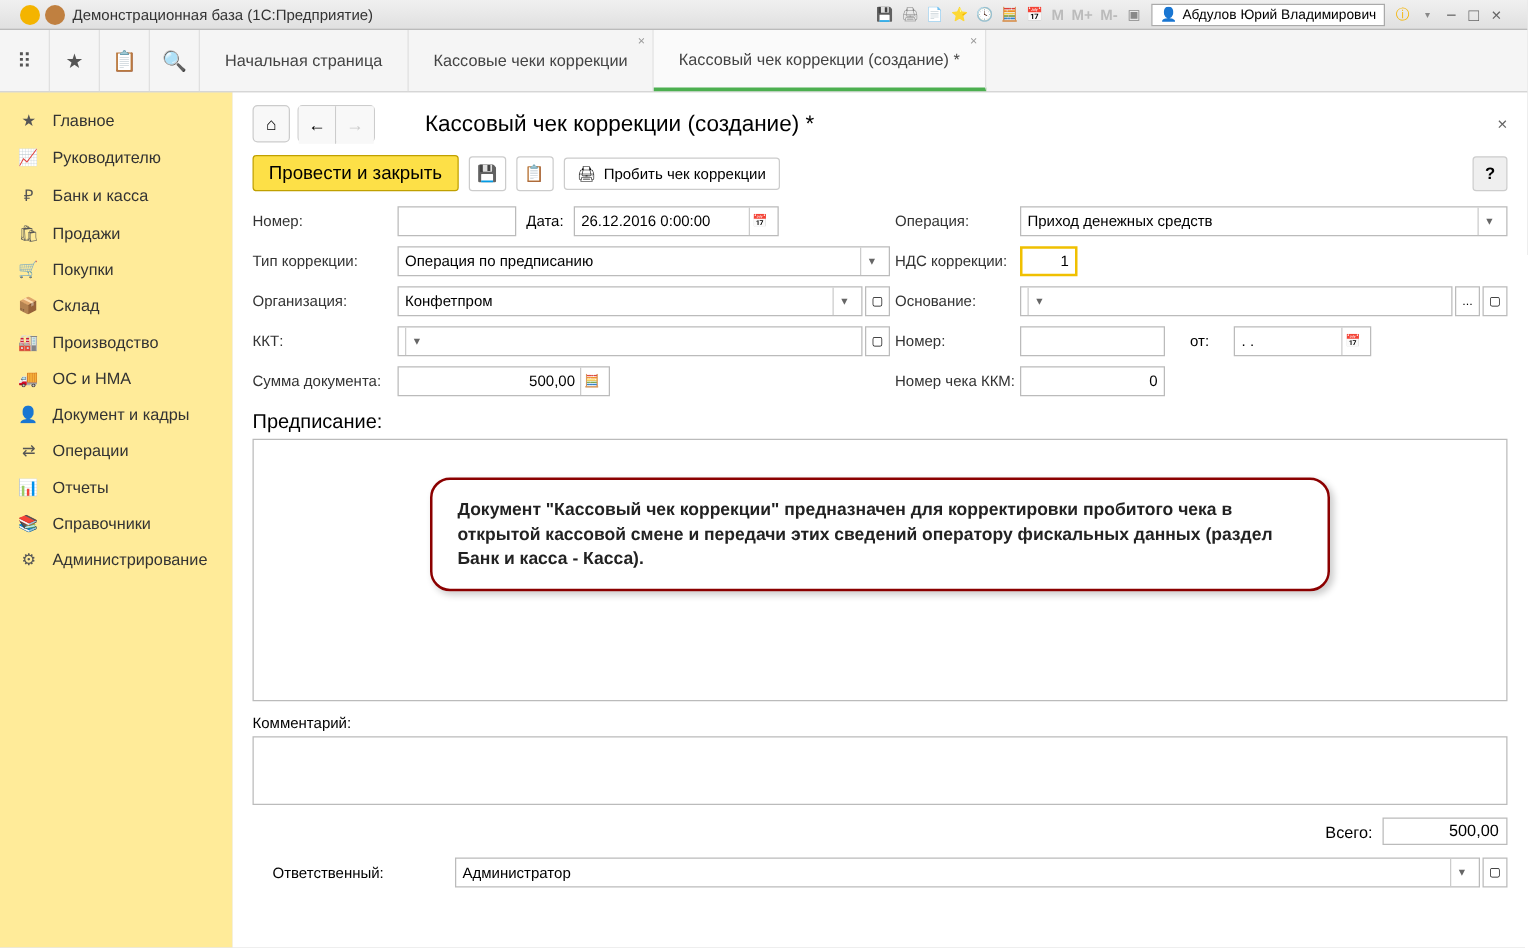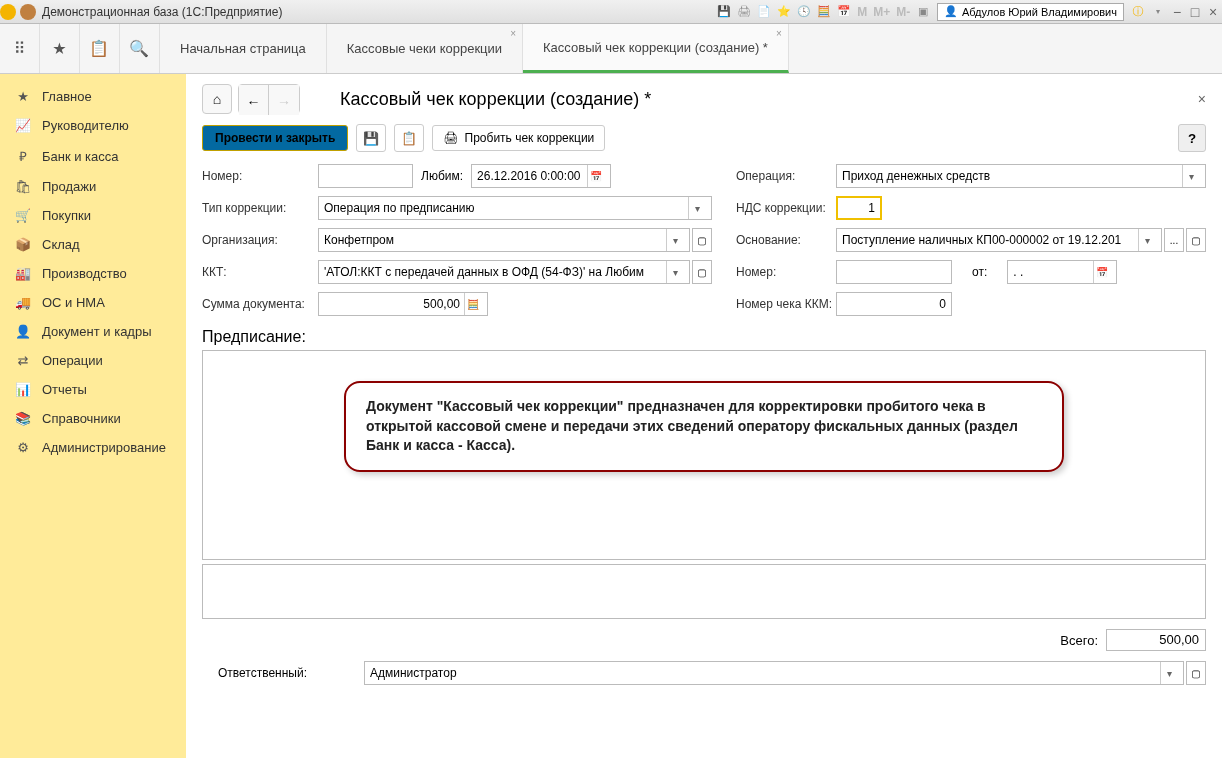--- a/index.html
+++ b/index.html
@@ -1,19 +1,19 @@
 <!DOCTYPE html>
 <html><head>
 <meta charset="utf-8">
 <style>
 * { box-sizing: border-box; margin: 0; padding: 0; font-family: Arial, sans-serif; }
 body { background: #d4d4d4; width: 1222px; height: 758px; overflow: hidden; font-size: 12px; }
 
 
-.titlebar { height: 24px; background: linear-gradient(#f0f0f0,#e0e0e0); display: flex; align-items: center; padding: 0 0; border-bottom: 1px solid #bbb; }
+.titlebar { height: 24px; background: linear-gradient(#f0f0f0,#e0e0e0); display: flex; align-items: center; padding: 0 16px; border-bottom: 1px solid #bbb; }
 .titlebar .logo { width: 16px; height: 16px; border-radius: 50%; background: #f4b400; display:inline-block; margin-right:4px; }
 .titlebar .arrow-circ { width:16px;height:16px;border-radius:50%;background:#c08040;display:inline-block;margin-right:6px;}
 .titlebar .title { color:#333; flex:0 0 auto; }
 .titlebar .spacer { flex:1; }
 .titlebar .icon { width:16px;height:16px;margin:0 2px;display:inline-flex;align-items:center;justify-content:center;font-size:11px;color:#888; }
 .titlebar .userbox { border:1px solid #aaa; padding:0 6px; height:18px; display:flex; align-items:center; font-size:11px; margin:0 4px; background:#fff;}
 .titlebar .m-btn { font-weight:bold; color:#bbb; font-size:12px; padding:0 3px;}
 .win-ctrl { width:18px; text-align:center; color:#666; font-size:14px; }
 
 
@@ -31,28 +31,28 @@
 .content { flex:1; background:#fff; padding:10px 16px; overflow:auto; position:relative;}
 
 
 .content-header { display:flex; align-items:center; margin-bottom:10px; }
 .navbtn { border:1px solid #ccc; background:#f8f8f8; width:30px; height:30px; border-radius:4px; display:flex; align-items:center; justify-content:center; margin-right:6px; font-size:14px;}
 .page-title { font-size:18px; margin-left:40px;}
 .close-x { margin-left:auto; font-size:14px; color:#666;}
 
 
 .cmdbar { display:flex; align-items:center; margin-bottom:12px; }
-.btn-yellow { background:#0369a1; border:1px solid #c0a000; padding:5px 12px; font-weight:bold; border-radius:3px; margin-right:8px; font-size:12px;}
+.btn-yellow { background:#fde047; border:1px solid #c0a000; padding:5px 12px; font-weight:normal; border-radius:3px; margin-right:8px; font-size:15px;}
 .btn-icon { border:1px solid #ccc; background:#fff; width:30px; height:28px; border-radius:3px; margin-right:8px; display:flex; align-items:center; justify-content:center; font-size:13px;}
 .btn-plain { border:1px solid #ccc; background:#fff; padding:5px 10px; border-radius:3px; display:flex; align-items:center; font-size:12px;}
 .btn-plain .ic { margin-right:6px;}
 .help-btn { border:1px solid #ccc; width:28px; height:28px; border-radius:3px; margin-left:auto; display:flex; align-items:center; justify-content:center; font-weight:bold;}
 
 
-.form-grid { display:grid; grid-template-columns: 510px 1fr; column-gap:24px; }
+.form-grid { display:grid; grid-template-columns: 510px 1fr; column-gap:4px; }
 .form-row { display:flex; align-items:center; margin-bottom:8px; }
 .lbl { width:116px; font-size:12px; color:#333; }
 .lbl2 { width:100px; font-size:12px; color:#333; }
 .inp { border:1px solid #bbb; height:24px; padding:0 5px; font-size:12px; background:#fff; }
 .inp.sel { display:flex; align-items:center; justify-content:space-between; }
 .drop { width:18px; text-align:center; border-left:1px solid #ccc; height:22px; display:flex; align-items:center; justify-content:center; font-size:10px; color:#666;}
 .ext { width:20px; height:24px; border:1px solid #bbb; margin-left:2px; display:flex; align-items:center; justify-content:center; font-size:10px;}
 .highlight { border:2px solid #f0c000 !important; }
 
 
@@ -193,22 +193,22 @@
         </button>
       <button class="help-btn">?</button>
     </div>
 
     <div class="form-grid">
 
       <div>
         <div class="form-row">
           <span class="lbl">Номер:</span>
           <input class="inp" style="width: 95px;" value="">
-          <span style="margin:0 8px">Любим:</span>
-          <div class="inp sel" style="width:140px">
+          <span style="margin:0 8px">Дата:</span>
+          <div class="inp sel" style="width:164px">
               <span>26.12.2016  0:00:00</span>
               <span class="drop">📅</span>
             </div>
         </div>
         <div class="form-row">
           <span class="lbl">Тип коррекции:</span>
           <div class="inp sel" style="flex:1">
               <span>Операция по предписанию</span>
               <span class="drop">▾</span>
             </div>
@@ -217,21 +217,20 @@
           <span class="lbl">Организация:</span>
           <div class="inp sel" style="flex:1">
               <span>Конфетпром</span>
               <span class="drop">▾</span>
             </div>
           <div class="ext">▢</div>
         </div>
         <div class="form-row">
           <span class="lbl">ККТ:</span>
           <div class="inp sel" style="flex:1;overflow:hidden">
-              <span style="white-space:nowrap;overflow:hidden">'АТОЛ:ККТ с передачей данных в ОФД (54-ФЗ)' на Любим</span>
               <span class="drop">▾</span>
             </div>
           <div class="ext">▢</div>
         </div>
         <div class="form-row">
           <span class="lbl">Сумма документа:</span>
           <div class="inp sel" style="width:170px">
               <span style="flex:1;text-align:right;padding-right:4px">500,00</span>
               <span class="drop">🧮</span>
             </div>
@@ -246,21 +245,20 @@
               <span class="drop">▾</span>
             </div>
         </div>
         <div class="form-row">
           <span class="lbl2">НДС коррекции:</span>
           <input class="inp highlight" style="width: 46px; text-align: right;" value="1">
         </div>
         <div class="form-row">
           <span class="lbl2">Основание:</span>
           <div class="inp sel" style="flex:1;overflow:hidden">
-              <span style="white-space:nowrap;overflow:hidden">Поступление наличных КП00-000002 от 19.12.201</span>
               <span class="drop">▾</span>
             </div>
           <div class="ext">...</div>
           <div class="ext">▢</div>
         </div>
         <div class="form-row">
           <span class="lbl2">Номер:</span>
           <input class="inp" style="width: 116px;" value="">
           <span style="margin:0 20px">от:</span>
           <div class="inp sel" style="width:110px">
@@ -273,20 +271,21 @@
           <input class="inp" style="width: 116px; text-align: right;" value="0">
         </div>
       </div>
     </div>
 
     <div style="font-size:16px;margin-top:4px">Предписание:</div>
     <div class="prescription-area">
       <div class="callout">Документ "Кассовый чек коррекции" предназначен для корректировки пробитого чека в открытой кассовой смене и передачи этих сведений оператору фискальных данных  (раздел Банк и касса - Касса).</div>
     </div>
 
+    <div style="font-size:12px;margin-top:10px">Комментарий:</div>
     <div class="comment-area"></div>
 
     <div class="total-row">
       <span>Всего:</span>
       <div class="tval">500,00</div>
     </div>
 
     <div class="resp-row">
       <span style="width:146px">Ответственный:</span>
       <div class="inp sel" style="flex:1">

